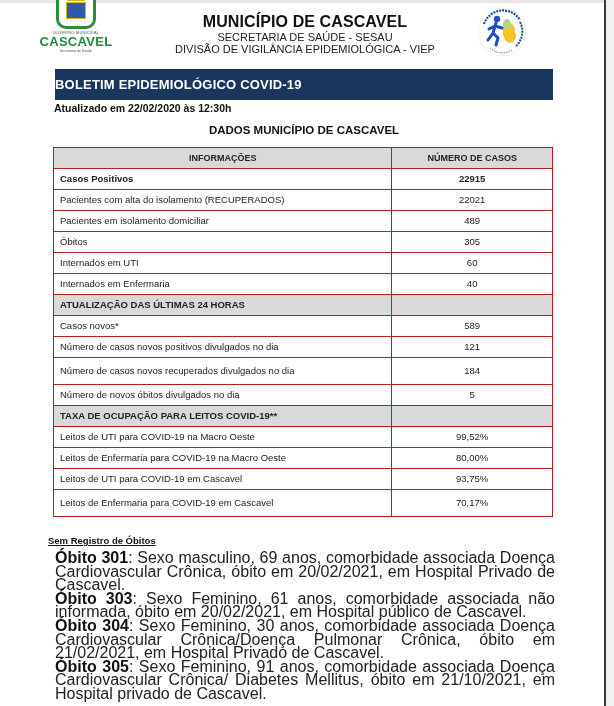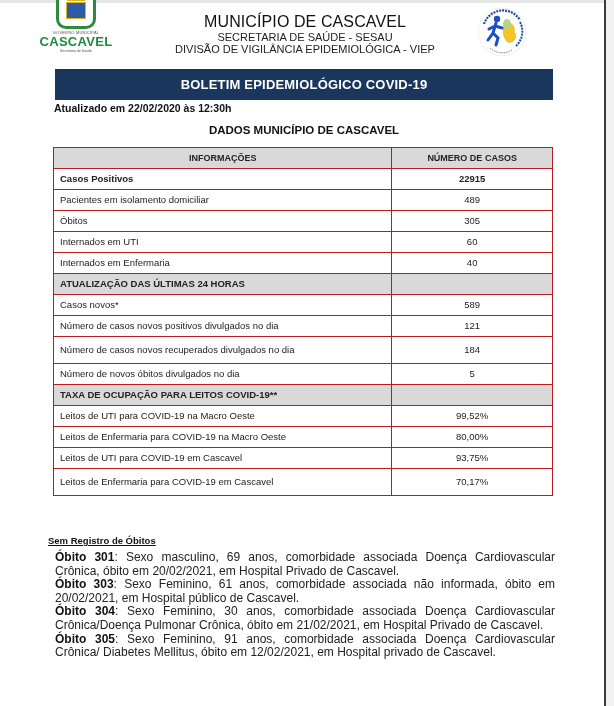--- a/index.html
+++ b/index.html
@@ -34,38 +34,38 @@
       position: absolute; left: 0; top: 34px; width: 84px; text-align: center;
       font-size: 13px; font-weight: bold; color: #1e8a3c; letter-spacing: 0.3px;
     }
     .sec-label {
       position: absolute; left: 4px; top: 49px; width: 76px; text-align: center;
       font-size: 3.5px; color: #555;
     }
 
     .hdr-title {
       position: absolute; left: 150px; top: 13px; width: 310px; text-align: center;
-      font-size: 16px; font-weight: normal; color: #111; letter-spacing: 0.1px;
+      font-size: 16px; font-weight: bold; color: #111; letter-spacing: 0.1px;
     }
     .hdr-sub1 {
       position: absolute; left: 150px; top: 31px; width: 310px; text-align: center;
       font-size: 11px; color: #222;
     }
     .hdr-sub2 {
       position: absolute; left: 150px; top: 43px; width: 310px; text-align: center;
       font-size: 11px; color: #222;
     }
 
     .logo-right { position: absolute; left: 476px; top: 2px; width: 52px; height: 58px; }
     .logo-right svg { width: 52px; height: 58px; }
 
     
     .banner {
       position: absolute; left: 55px; top: 69px; width: 498px; height: 31px;
-      background: #1b365d; color: #fff; text-align: center;
+      background: #1b365d; color: #fff; 
       font-size: 13px; font-weight: bold; line-height: 31px; letter-spacing: 0.2px;
     }
     .updated {
       position: absolute; left: 54px; top: 102px; font-size: 10.5px; font-weight: bold; color: #111;
     }
     .table-title {
       position: absolute; left: 55px; top: 124px; width: 498px; text-align: center;
       font-size: 11.5px; font-weight: bold; color: #111;
     }
 
@@ -86,21 +86,21 @@
     .data-table tr.section td { background: #d9d9d9; font-weight: bold; margin-top: 36px; }
     .data-table tr.tall td { height: 24px; line-height: 26px; }
 
     
     .deaths-title {
       position: absolute; left: 48px; top: 535px; font-size: 9.5px; font-weight: bold;
       text-decoration: underline; color: #111;
     }
     .deaths {
       position: absolute; left: 55px; top: 551px; width: 500px;
-      font-size: 12px; line-height: 13.6px; color: #222; text-align: justify;
+      font-size: 16px; line-height: 13.6px; color: #222; text-align: justify;
     }
     .deaths p { margin: 0; }
     .deaths b { color: #111; }
   </style>
 </head>
 <body>
 
 <div class="topbar"></div>
 <div class="right-shade"></div>
 <div class="right-edge"></div>
@@ -144,20 +144,24 @@
   <tbody>
       <tr>
     <th>INFORMAÇÕES</th>
     <th>NÚMERO DE CASOS</th>
   </tr>
   <tr class="bold">
     <td>Casos Positivos</td>
     <td class="val">22915</td>
   </tr>
   <tr>
+    <td>Pacientes com alta do isolamento (RECUPERADOS)</td>
+    <td class="val">22021</td>
+  </tr>
+  <tr>
     <td>Pacientes em isolamento domiciliar</td>
     <td class="val">489</td>
   </tr>
   <tr>
     <td>Óbitos</td>
     <td class="val">305</td>
   </tr>
   <tr>
     <td>Internados em UTI</td>
     <td class="val">60</td>
@@ -207,14 +211,14 @@
     <td class="val">70,17%</td>
   </tr>
 </tbody>
   </table>
 
 <div class="deaths-title">Sem Registro de Óbitos</div>
 <div class="deaths">
   <p><b>Óbito 301</b><span>: Sexo masculino, 69 anos, comorbidade associada Doença Cardiovascular Crônica, óbito em 20/02/2021,  em Hospital Privado de Cascavel.</span></p>
   <p><b>Óbito 303</b><span>: Sexo Feminino, 61 anos, comorbidade associada não informada, óbito em 20/02/2021,  em Hospital público de Cascavel.</span></p>
   <p><b>Óbito 304</b><span>: Sexo Feminino, 30 anos, comorbidade associada Doença Cardiovascular Crônica/Doença Pulmonar Crônica,  óbito em 21/02/2021,  em Hospital Privado de Cascavel.</span></p>
-  <p><b>Óbito 305</b><span>: Sexo Feminino, 91 anos, comorbidade associada Doença Cardiovascular Crônica/ Diabetes Mellitus, óbito em 12/02/2021,  em Hospital privado de Cascavel.</span></p>
+  <p><b>Óbito 305</b><span>: Sexo Feminino, 91 anos, comorbidade associada Doença Cardiovascular Crônica/ Diabetes Mellitus, óbito em 21/10/2021,  em Hospital privado de Cascavel.</span></p>
 </div>
 
 </body></html>

